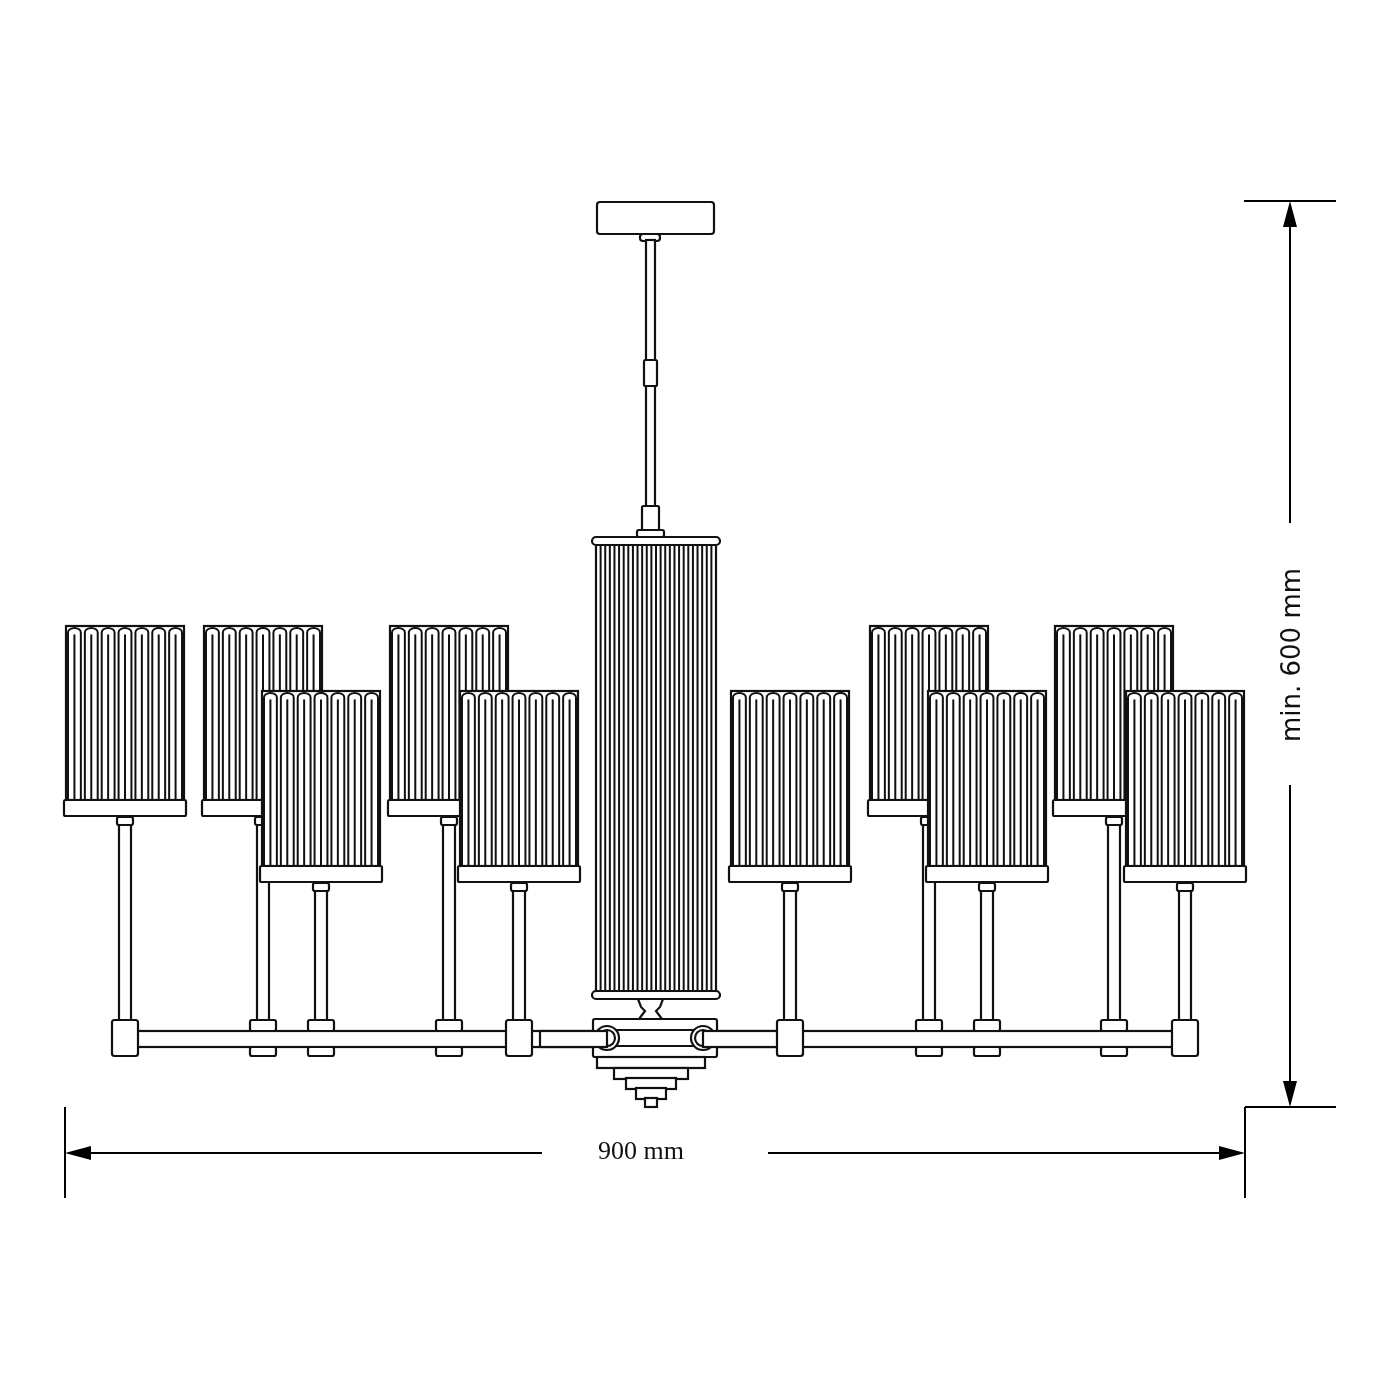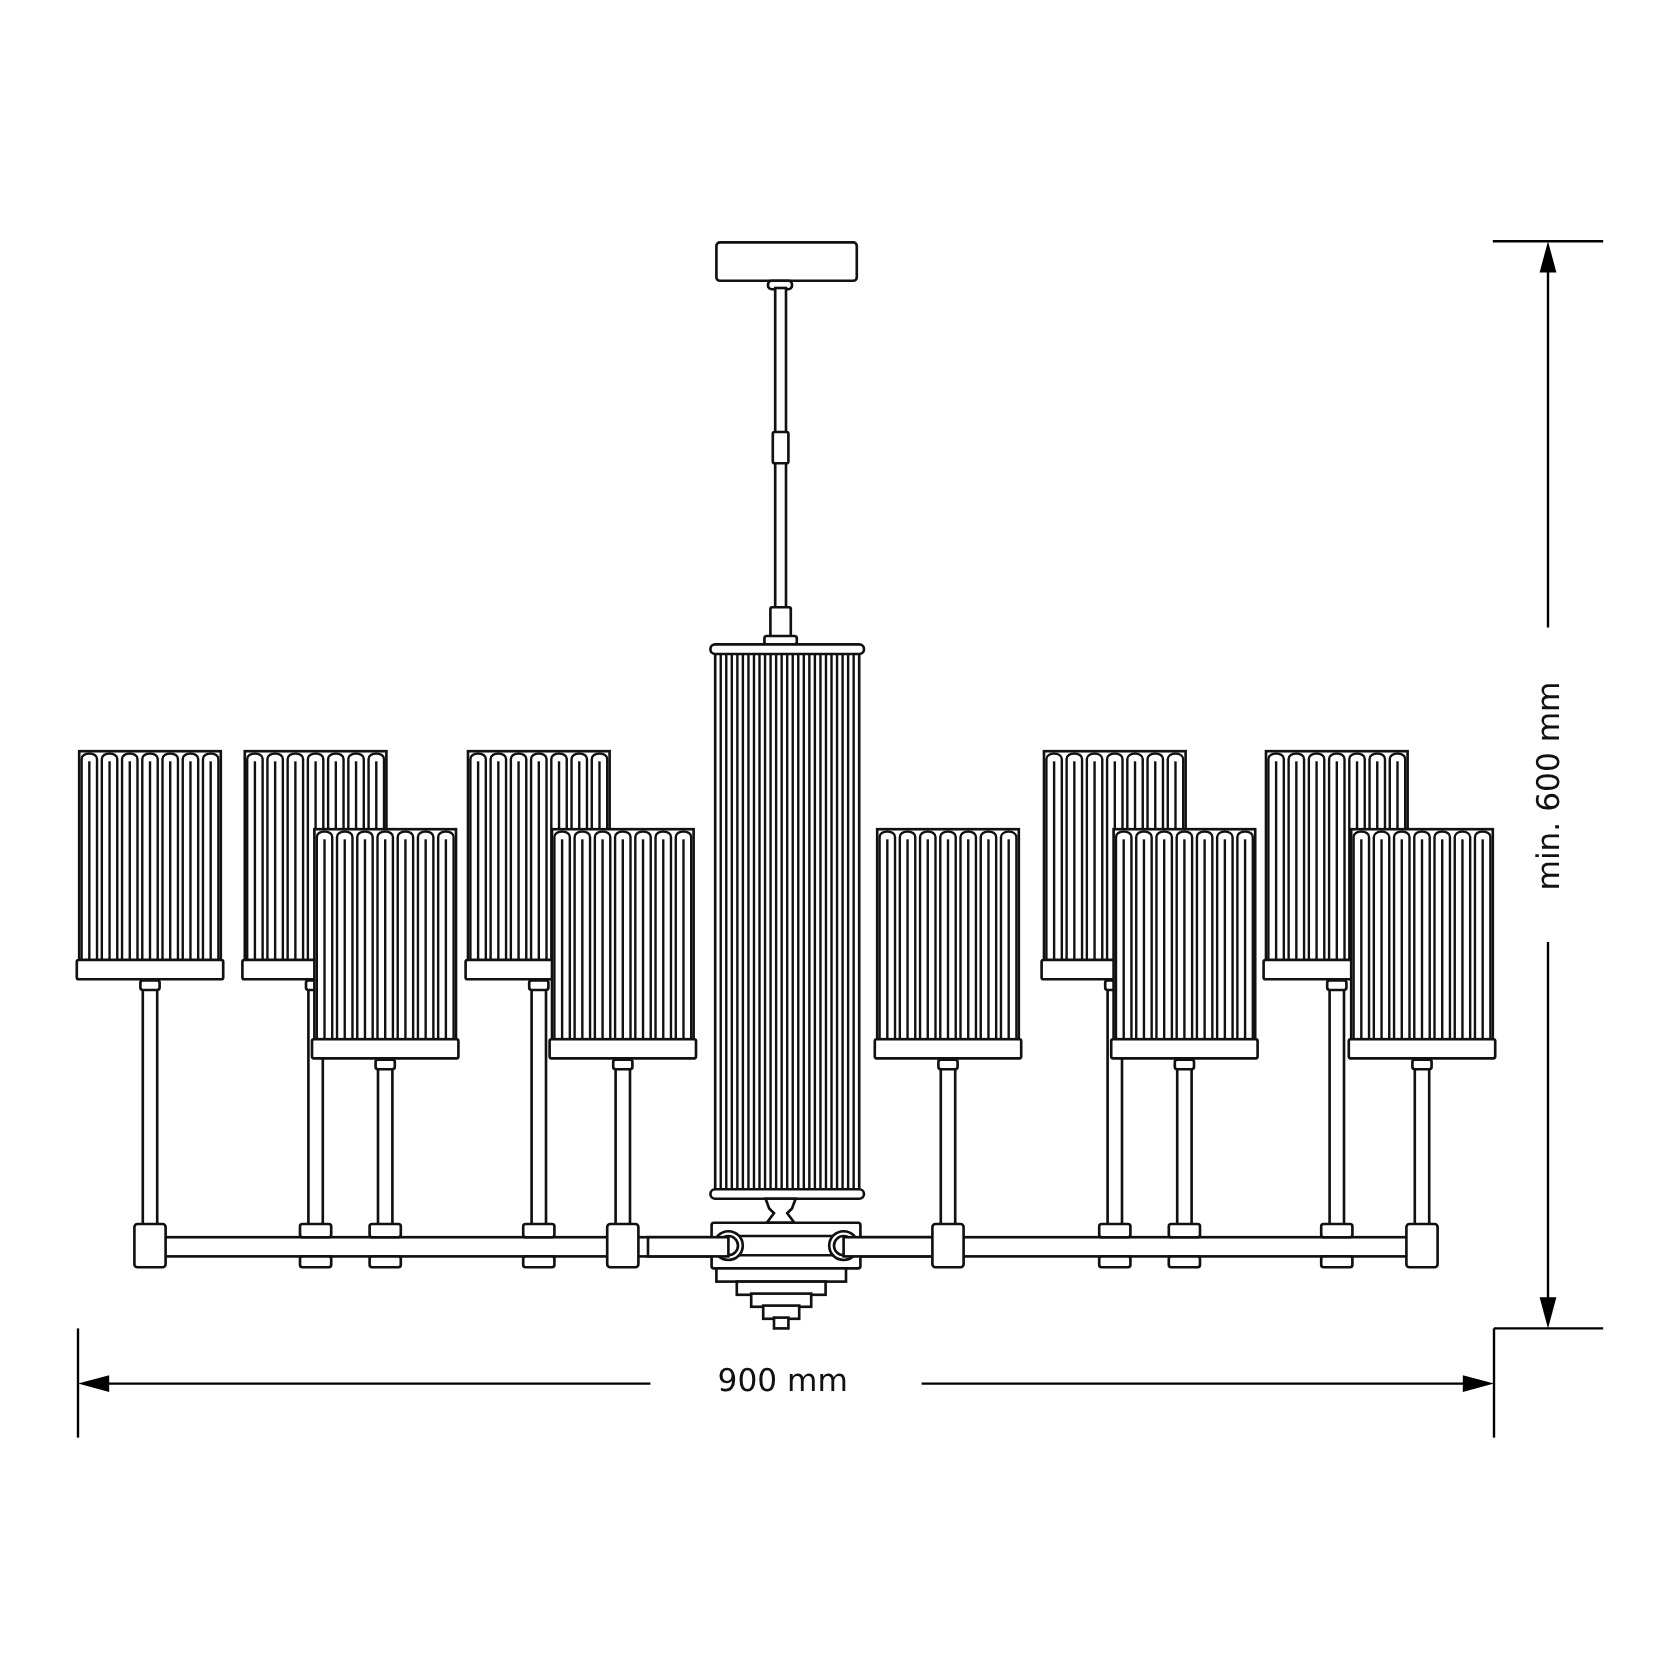--- a/index.html
+++ b/index.html
@@ -6,21 +6,21 @@
     body { width: 1400px; height: 1400px; overflow: hidden; position: relative; font-family: "DejaVu Sans", "Liberation Sans", sans-serif; }
     #canvas { position: absolute; left: 0; top: 0; width: 1400px; height: 1400px; }
     .ln { fill: #ffffff; stroke: #111111; stroke-width: 2.2; }
     .thin { fill: none; stroke: #111111; stroke-width: 2; }
     .dim { fill: none; stroke: #000000; stroke-width: 2; }
     .arrow { fill: #000000; stroke: none; }
     .label {
       position: absolute; color: #111111; font-size: 26px; white-space: nowrap;
       font-family: "DejaVu Sans", "Liberation Sans", sans-serif; background: #fff; line-height: 1;
     }
-    #width-label { left: 598px; top: 1138px; }
+    #width-label { left: 598px; top: 1138px; font-family: Liberation Serif, serif; }
     #height-label { left: 1291px; top: 655px; transform: translate(-50%, -50%) rotate(-90deg); padding: 0 2px; }
   </style>
 </head>
 <body>
 
 <svg id="canvas" viewBox="0 0 1400 1400" xmlns="http://www.w3.org/2000/svg">
   <g id="g-dims">
       <line x1="65" y1="1107" x2="65" y2="1198" class="dim"></line>
       <line x1="1245" y1="1107" x2="1245" y2="1198" class="dim"></line>
       <line x1="1245" y1="1107" x2="1336" y2="1107" class="dim"></line>

